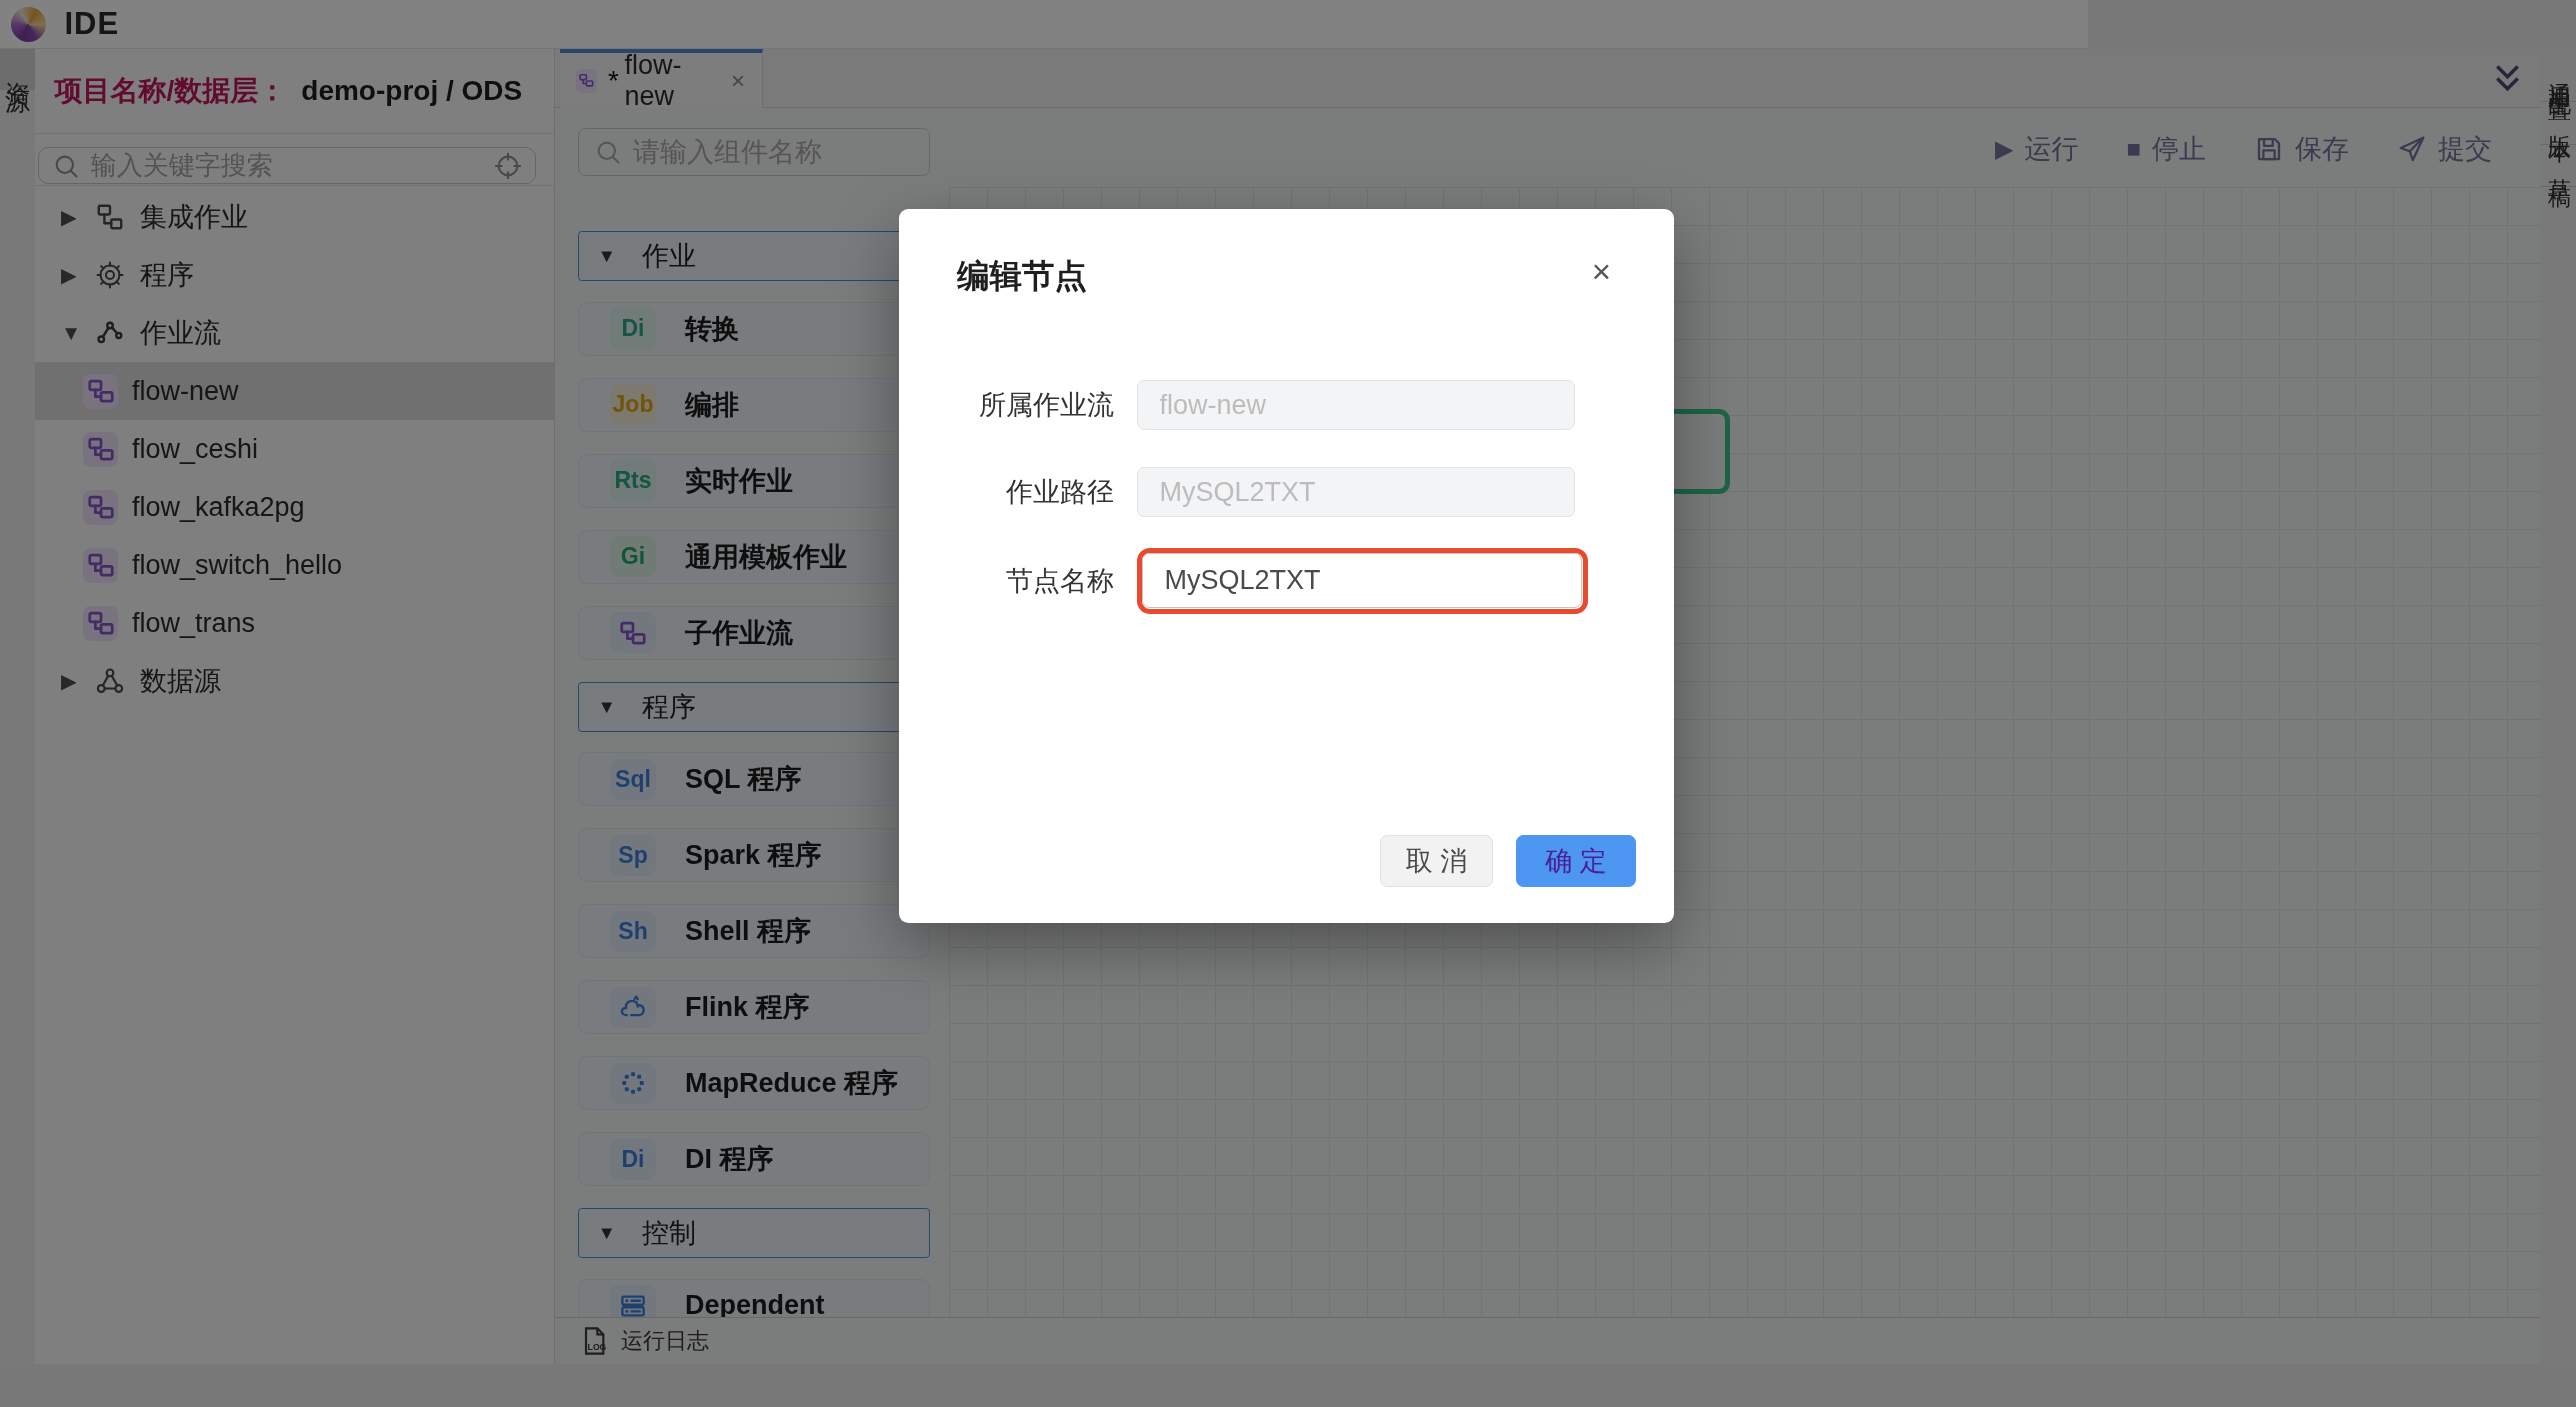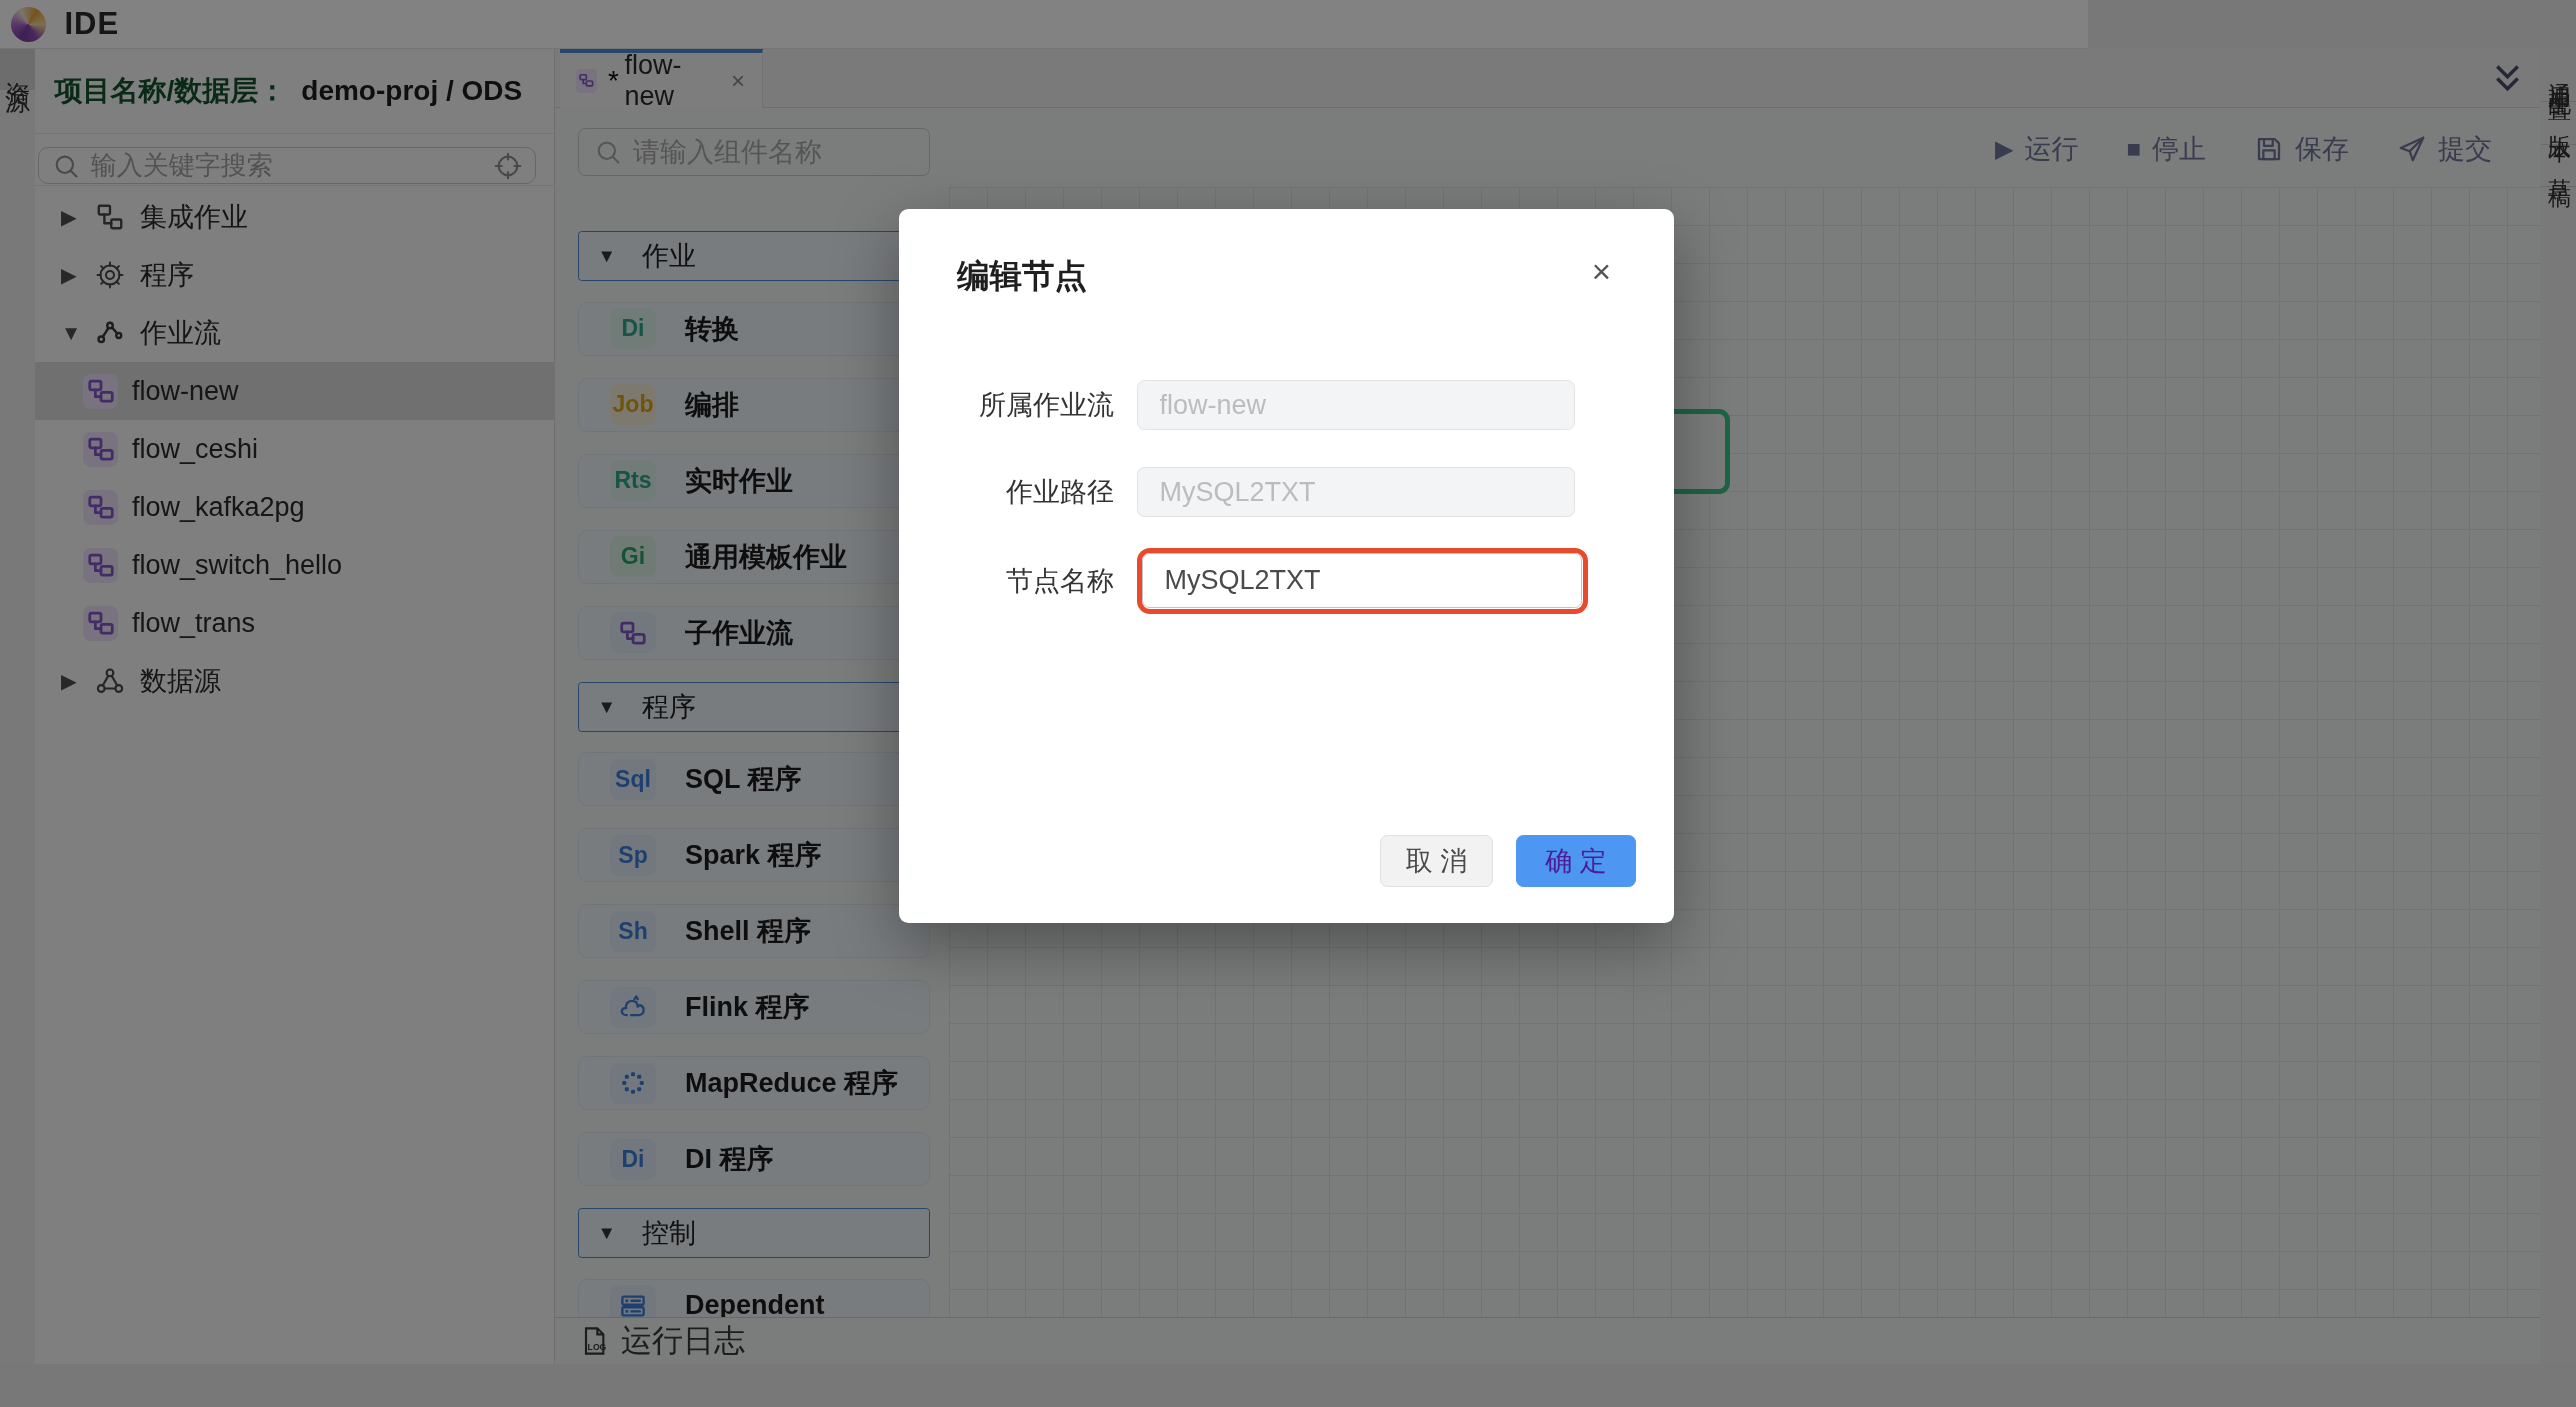--- a/index.html
+++ b/index.html
@@ -14,21 +14,21 @@
   .app-title { font-size:31px; font-weight:700; color:#2b2b2b; margin-left:18.6px; letter-spacing:0.9px; }
 
   
   .left-rail { position:absolute; left:0; top:49px; width:35px; height:1315px; background:#ededed; z-index:2; }
   .rail-tab { width:35px; padding:13px 0; display:flex; justify-content:center; writing-mode:vertical-rl; text-orientation:upright; font-size:25px; color:#2f2f2f; letter-spacing:7.4px; cursor:pointer; }
   .left-rail .rail-tab.active { background:#d6d6d6; }
 
   
   .sidebar { position:absolute; left:35px; top:49px; width:520px; height:1315px; background:#f9f9f9; border-right:0.9px solid #d9d9d9; z-index:2; }
   .explorer-header { height:85px; display:flex; align-items:center; padding-left:19.5px; border-bottom:0.9px solid #e4e4e4; }
-  .explorer-header .hl { font-size:28px; font-weight:700; color:#14532d; }
+  .explorer-header .hl { font-size:28px; font-weight:700; color:#be185d; }
   .explorer-header .hv { font-size:28px; font-weight:700; color:#1f1f1f; margin-left:15px; }
   .explorer-search { position:absolute; left:2.8px; top:98px; width:498px; height:37px; border:0.9px solid #c9c9c9; border-radius:10px; display:flex; align-items:center; padding:0 13px; color:#9a9a9a; background:#f9f9f9; }
   .explorer-search .ph { font-size:26px; color:#a3a3a3; margin-left:11px; flex:1; }
   .sidebar .search-sep { position:absolute; left:0; top:136px; width:520px; height:0.9px; background:#e4e4e4; }
   .tree { position:absolute; left:0; top:139px; width:520px; }
   .tree-row { height:58px; display:flex; align-items:center; cursor:pointer; }
   .tree-row.lvl0 { padding-left:26px; }
   .tree-row.lvl1 { padding-left:48px; }
   .tree-row.selected { background:#dcdcdc; }
   .tree-arrow { width:32px; font-size:20.4px; color:#4f4f4f; flex:0 0 32px; }
@@ -66,21 +66,21 @@
   .pal-item { height:54px; border:0.9px solid #dfe5ec; border-radius:9.3px; background:#eef3f9; display:flex; align-items:center; padding-left:31px; margin-bottom:22px; cursor:grab; }
   .pal-badge { width:46px; height:41px; border-radius:8.4px; display:flex; align-items:center; justify-content:center; font-size:23px; font-weight:700; }
   .b-teal  { background:#ddf1ec; color:#2ba58a; }
   .b-amber { background:#f7eeda; color:#d9a514; }
   .b-green { background:#ddf2e6; color:#27a567; }
   .b-blue  { background:#e1ebf8; color:#3d7fd9; }
   .b-icon  { background:#e1ebf8; color:#3d7fd9; }
   .pal-label { font-size:27px; font-weight:700; color:#1c1c1c; margin-left:29px; }
 
   .bottombar { position:absolute; left:0; top:1268px; width:1985px; height:46px; background:#f2f3f4; border-top:0.9px solid #cfcfcf; display:flex; align-items:center; padding-left:23px; color:#3a3a3a; cursor:pointer; }
-  .bottombar .log-label { font-size:31px; margin-left:11px; }
+  .bottombar .log-label { font-size:22px; margin-left:11px; }
 
   
   .right-rail { position:absolute; left:2541px; top:49px; width:35px; height:1315px; background:#ededed; z-index:2; }
   .right-rail .rail-tab { border-bottom:0.9px solid #cfcfcf; padding:15px 0; letter-spacing:5.6px; font-size:23px; }
 
   .below-strip { position:absolute; left:0; top:1365px; width:2576px; height:43px; background:#ececec; }
 
   
   .overlay { position:absolute; left:0; top:0; width:2576px; height:1408px; background:rgba(0,0,0,0.49); z-index:40; }
   .modal { position:absolute; left:899px; top:209px; width:775px; height:714px; background:#fff; border-radius:9.3px; box-shadow:0 22px 65px rgba(0,0,0,.35); z-index:50; }

